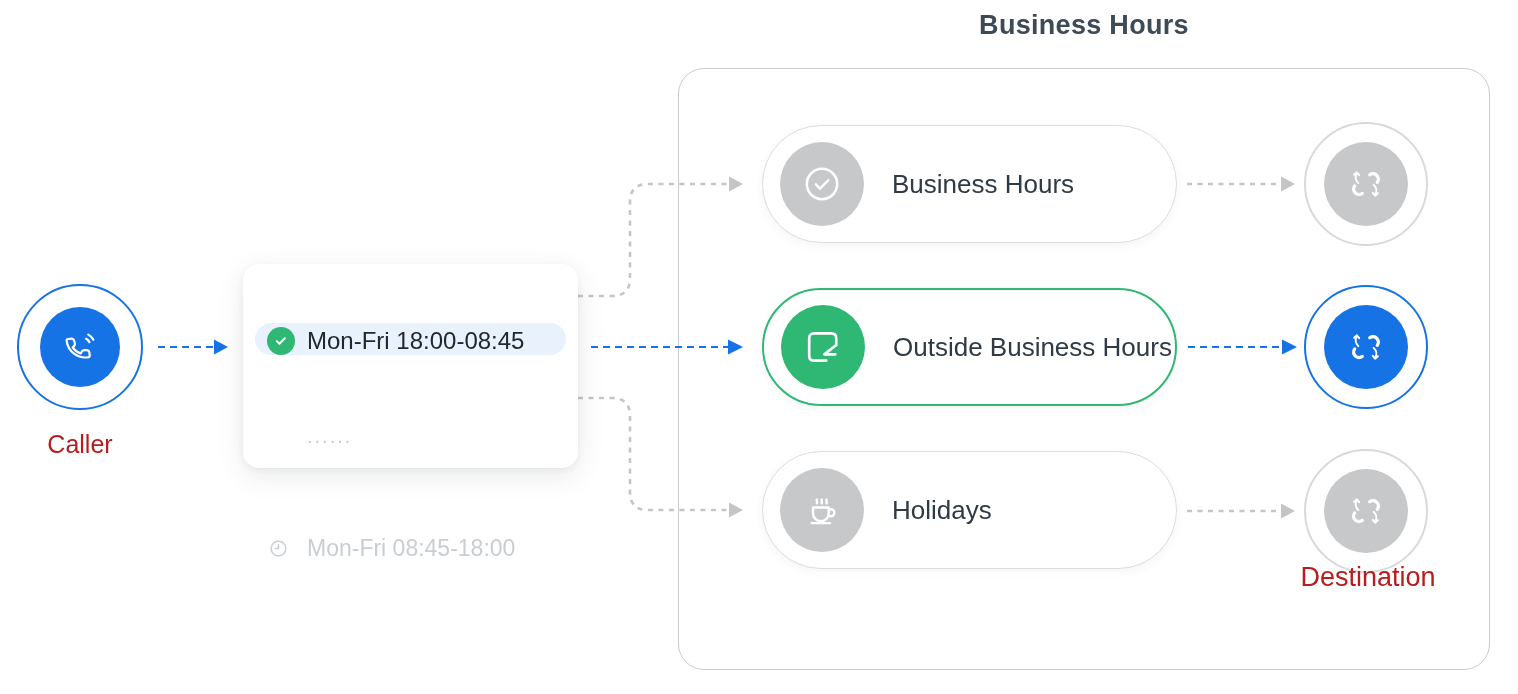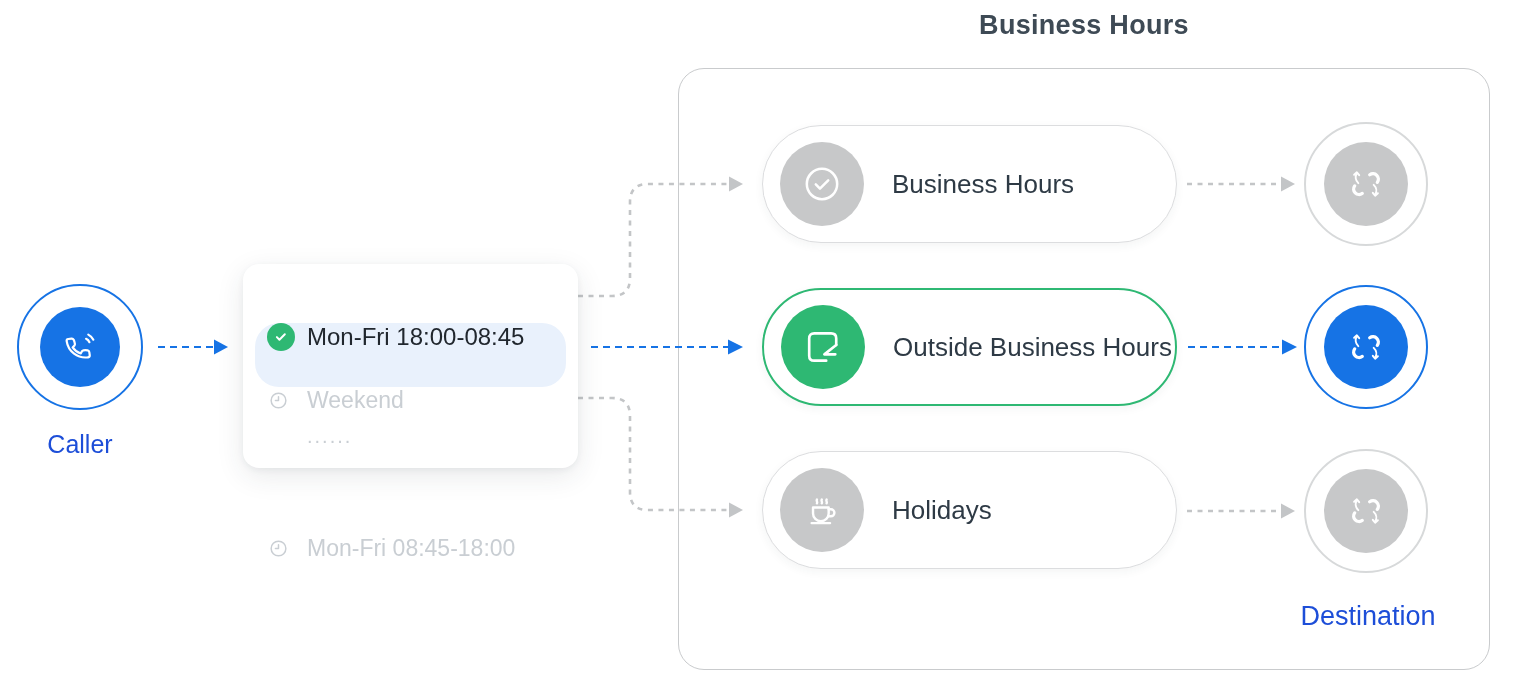--- a/index.html
+++ b/index.html
@@ -30,37 +30,37 @@
     display:flex;align-items:center;justify-content:center;z-index:4;
   }
   .ring.blue{border:2.5px solid #1673e5;}
   .ring.gray{border:2px solid #d7d9da;}
   .core{
     border-radius:50%;display:flex;align-items:center;justify-content:center;
   }
   .core.blue{background:#1673e5;}
   .core.gray{background:#c7c8c9;}
   .node-caption{
-    position:absolute;text-align:center;font-size:25px;font-weight:500;color:#1d4ed8;z-index:4;
+    position:absolute;text-align:center;font-size:25px;font-weight:500;color:#b91c1c;z-index:4;
   }
 
   
   .sched-card{
     position:absolute;left:243px;top:264px;width:335px;height:204px;
     background:#fff;border-radius:16px;z-index:4;
     box-shadow:0 8px 28px rgba(40,50,60,.10), 0 2px 6px rgba(40,50,60,.06);
   }
   .sched-row{
     position:absolute;left:0;width:335px;height:40px;display:flex;align-items:center;
   }
   .sched-row .s-icon{margin-left:25px;width:21px;height:21px;display:flex;color:#c9ced3;}
   .sched-row .s-label{margin-left:18px;font-size:23px;color:#c9ced3;font-weight:400;white-space:nowrap;}
   .sched-selected{
-    position:absolute;left:12px;top:323px;width:311px;height:64px;border-radius:24px;
-    background:#e9f1fc;display:flex;align-items:flex-start;
+    position:absolute;left:12px;top:323px;width:311px;height:32px;border-radius:24px;
+    background:#e9f1fc;display:flex;align-items:flex-end;
   }
   .sched-selected .chk{
     margin-left:12px;width:28px;height:28px;border-radius:50%;background:#2eb873;
     display:flex;align-items:center;justify-content:center;flex:0 0 auto;
   }
   .sched-selected .s-label{margin-left:12px;font-size:24px;color:#21272e;font-weight:500;white-space:nowrap;}
   .sched-dots{letter-spacing:2px;font-weight:700;}
 
   
   .pill{
@@ -136,29 +136,20 @@
 
     <div class="sched-selected" style="left:12px;top:59px;">
       <span class="chk">
         <svg width="18" height="18" viewBox="0 0 24 24" fill="none" stroke="#ffffff" stroke-width="2.6" stroke-linecap="round" stroke-linejoin="round">
           <path d="M6.5 12.2l3.4 3.4 7.2-7.2"></path>
         </svg>
       </span>
       <span class="s-label">Mon-Fri 18:00-08:45</span>
     </div>
 
-    <div class="sched-row" style="top:116px;">
-      <span class="s-icon">
-        <svg width="21" height="21" viewBox="0 0 24 24" fill="none" stroke="currentColor" stroke-width="1.7" stroke-linecap="round" stroke-linejoin="round">
-          <circle cx="12" cy="12" r="8.4"></circle>
-            <path d="M12 7.8V12H8.5"></path>
-        </svg>
-      </span>
-      <span class="s-label">Weekend</span>
-    </div>
 
     <div class="sched-row" style="top:152px;">
       <span class="s-label sched-dots" style="margin-left:64px;font-size:20px;">......</span>
     </div>
   </div>
 
   <div class="pill" style="top:125px;">
     <div class="p-icon gray">
       <span>
         <svg width="46" height="46" viewBox="0 0 40 40" fill="none" stroke="#ffffff" stroke-width="2.2" stroke-linecap="round" stroke-linejoin="round">
@@ -236,15 +227,15 @@
           <path d="M9.7 21.7c-1.4 2-1.2 4.7.5 6.4 1.7 1.7 4.4 1.9 6.4.5" stroke-width="3"></path>
           <path d="M13 19.2c-2.5-2.3-3.1-6-1.3-9" stroke-width="1.8"></path>
           <path d="M9.2 11.6l2.5-2.2 2.1 2.6" stroke-width="1.8"></path>
           <path d="M27 20.8c2.5 2.3 3.1 6 1.3 9" stroke-width="1.8"></path>
           <path d="M30.8 28.4l-2.5 2.2-2.1-2.6" stroke-width="1.8"></path>
         </svg>
       </span>
     </div>
   </div>
 
-  <div class="node-caption" style="left:1268px;top:601px;width:200px;font-size:27px;">Destination</div>
+  <div class="node-caption" style="left:1268px;top:562px;width:200px;font-size:27px;">Destination</div>
 
 </div>
 
 </body></html>

